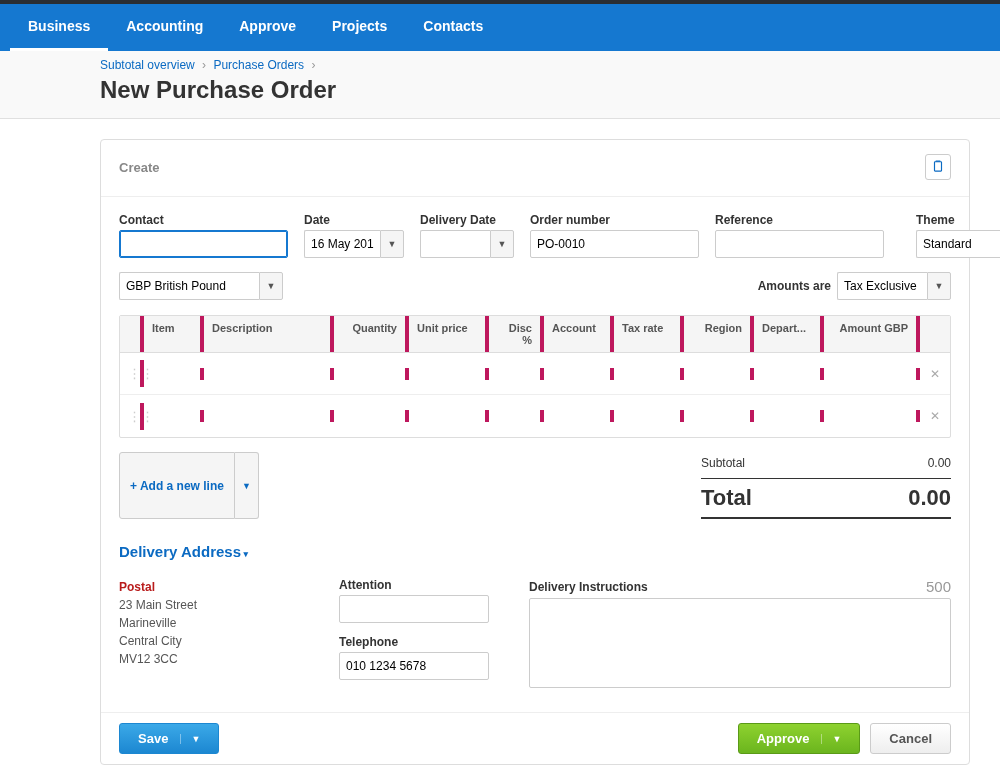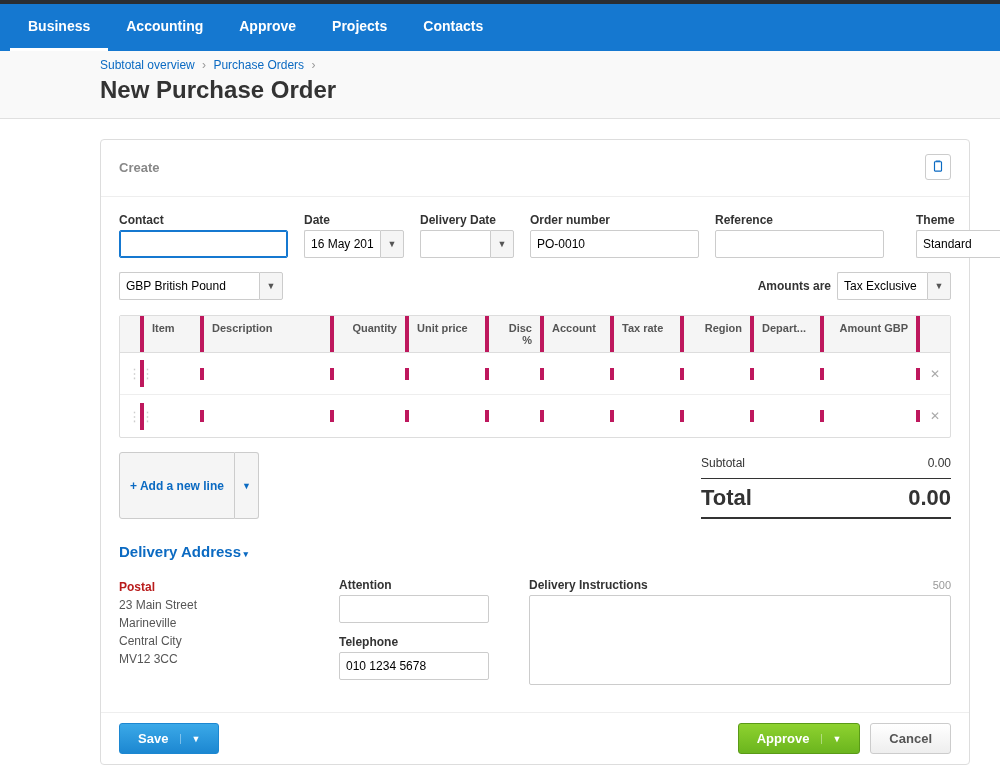--- a/index.html
+++ b/index.html
@@ -59,21 +59,21 @@
 .delivery-link { color: #0b6ac2; font-size: 15px; font-weight: 600; cursor: pointer; }
 .delivery-link::after { content: " ▾"; font-size: 9px; }
 .delivery-grid { display: flex; gap: 40px; margin-top: 18px; }
 .postal-block { width: 180px; font-size: 12px; color: #555; line-height: 1.5; }
 .postal-block b { color: #b91c1c; display: block; }
 .att-tel { width: 150px; }
 .att-tel .field { margin-bottom: 12px; }
 .di-block { flex: 1; }
 .di-head { display: flex; justify-content: space-between; align-items: center; margin-bottom: 3px; }
 .di-head label { font-size: 12px; font-weight: 600; color: #333; }
-.di-head .count { font-size: 11px; color: #999; text-align: center; }
+.di-head .count { font-size: 15px; color: #999; text-align: center; }
 .textarea { width: 100%; height: 90px; border: 1px solid #ccc; border-radius: 2px; padding: 6px; resize: none; font-size: 12px; font-family: inherit; }
 .panel-actions { border-top: 1px solid #eee; padding: 10px 18px; display: flex; justify-content: space-between; }
 .btn { border: 1px solid #ccc; background: linear-gradient(#fff,#eee); color: #555; font-weight: 600; font-size: 13px; padding: 7px 18px; border-radius: 3px; cursor: pointer; }
 .btn-save { background: linear-gradient(#3ba9e8,#1c87d1); border-color: #1c87d1; color: #fff; display: inline-flex; align-items: center; }
 .btn-approve { background: linear-gradient(#8ed22f,#6bb51e); border-color: #5a9a17; color: #fff; display: inline-flex; align-items: center; }
 .split-caret { margin-left: 12px; padding-left: 10px; border-left: 1px solid rgba(255,255,255,0.4); font-size: 9px; }
 .right-actions { display: flex; gap: 10px; }
 .history { padding: 18px 0 0 0; font-size: 14px; font-weight: 600; color: #000000; }
 </style>
 </head>

